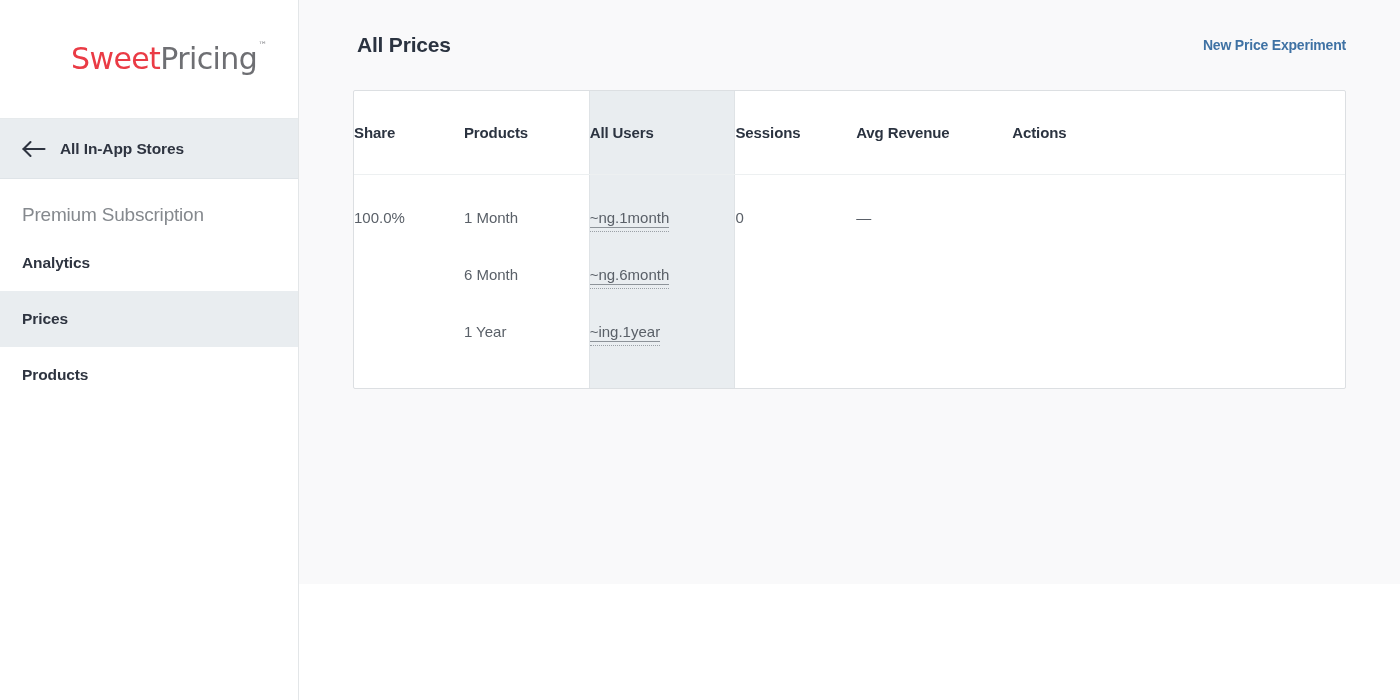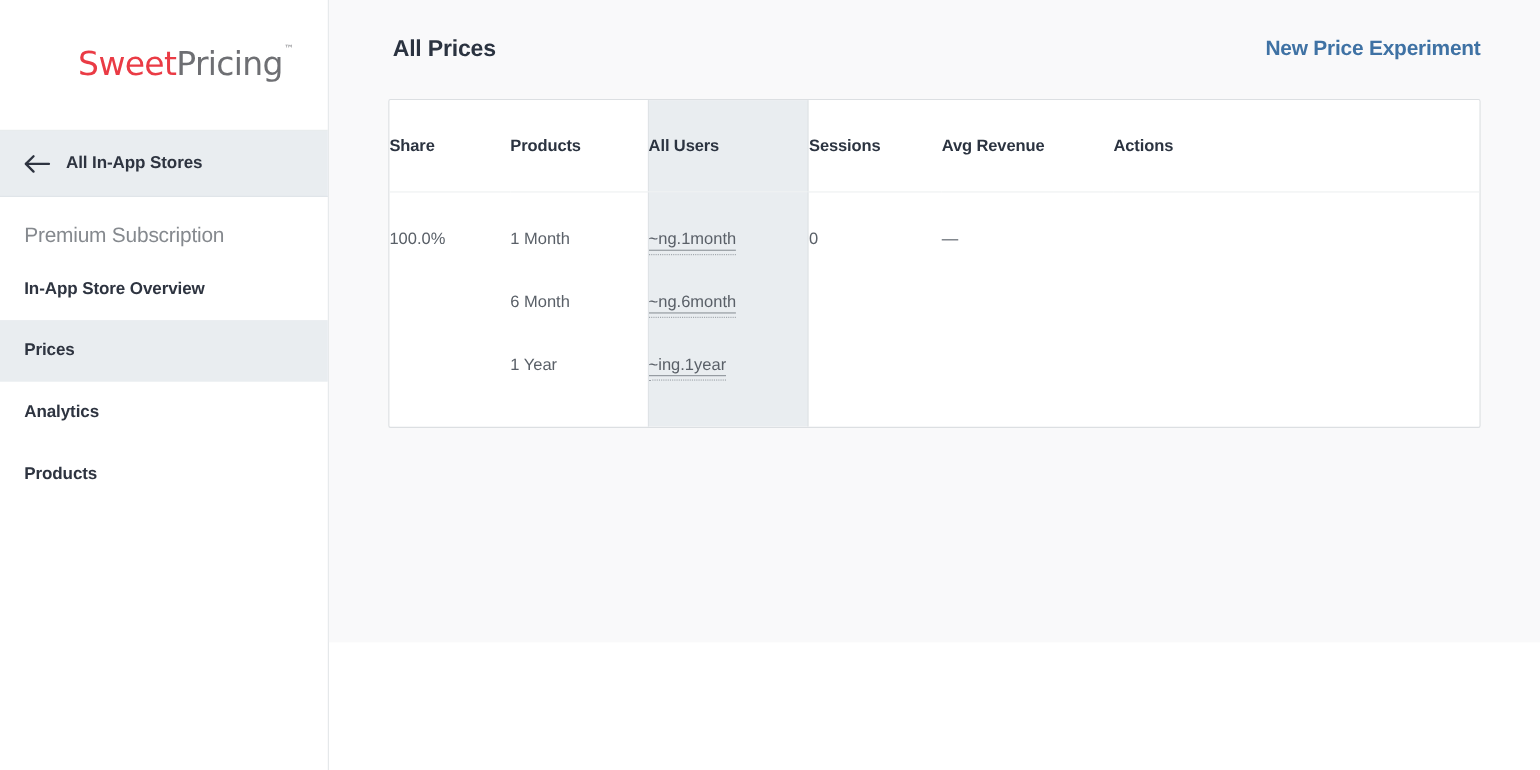--- a/index.html
+++ b/index.html
@@ -111,21 +111,21 @@
     justify-content: space-between;
     padding: 0 22px 0 26px;
   }
   .page-title {
     font-size: 21px;
     font-weight: 700;
     color: #2b3340;
     letter-spacing: -0.2px;
   }
   .head-action {
-    font-size: 19px;
+    font-size: 14px;
     font-weight: 700;
     color: #3f72a4;
     cursor: pointer;
     letter-spacing: -0.2px;
   }
 
   
   .card {
     margin-left: 22px;
     margin-right: 22px;
@@ -215,23 +215,22 @@
         <svg width="24" height="18" viewBox="0 0 24 18" fill="none">
           <path d="M1.5 9 H22.5" stroke="#2e3440" stroke-width="2.1" stroke-linecap="round"></path>
           <path d="M8.5 2 L1.5 9 L8.5 16" stroke="#2e3440" stroke-width="2.1" stroke-linecap="round" stroke-linejoin="round" fill="none"></path>
         </svg>
       </span>
       <span class="back-label">All In-App Stores</span>
     </div>
 
     <nav class="nav">
       <div class="nav-section">Premium Subscription</div>
-      <div class="nav-item">In-App Store Overview</div>
+      <div class="nav-item">Analytics</div>
       <div class="nav-item active">Prices</div>
-      <div class="nav-item">Analytics</div>
       <div class="nav-item">Products</div>
     </nav>
 
   </aside>
 
   <main class="main">
 
     <div class="page-head">
       <h1 class="page-title">All Prices</h1>
       <a class="head-action">New Price Experiment</a>

